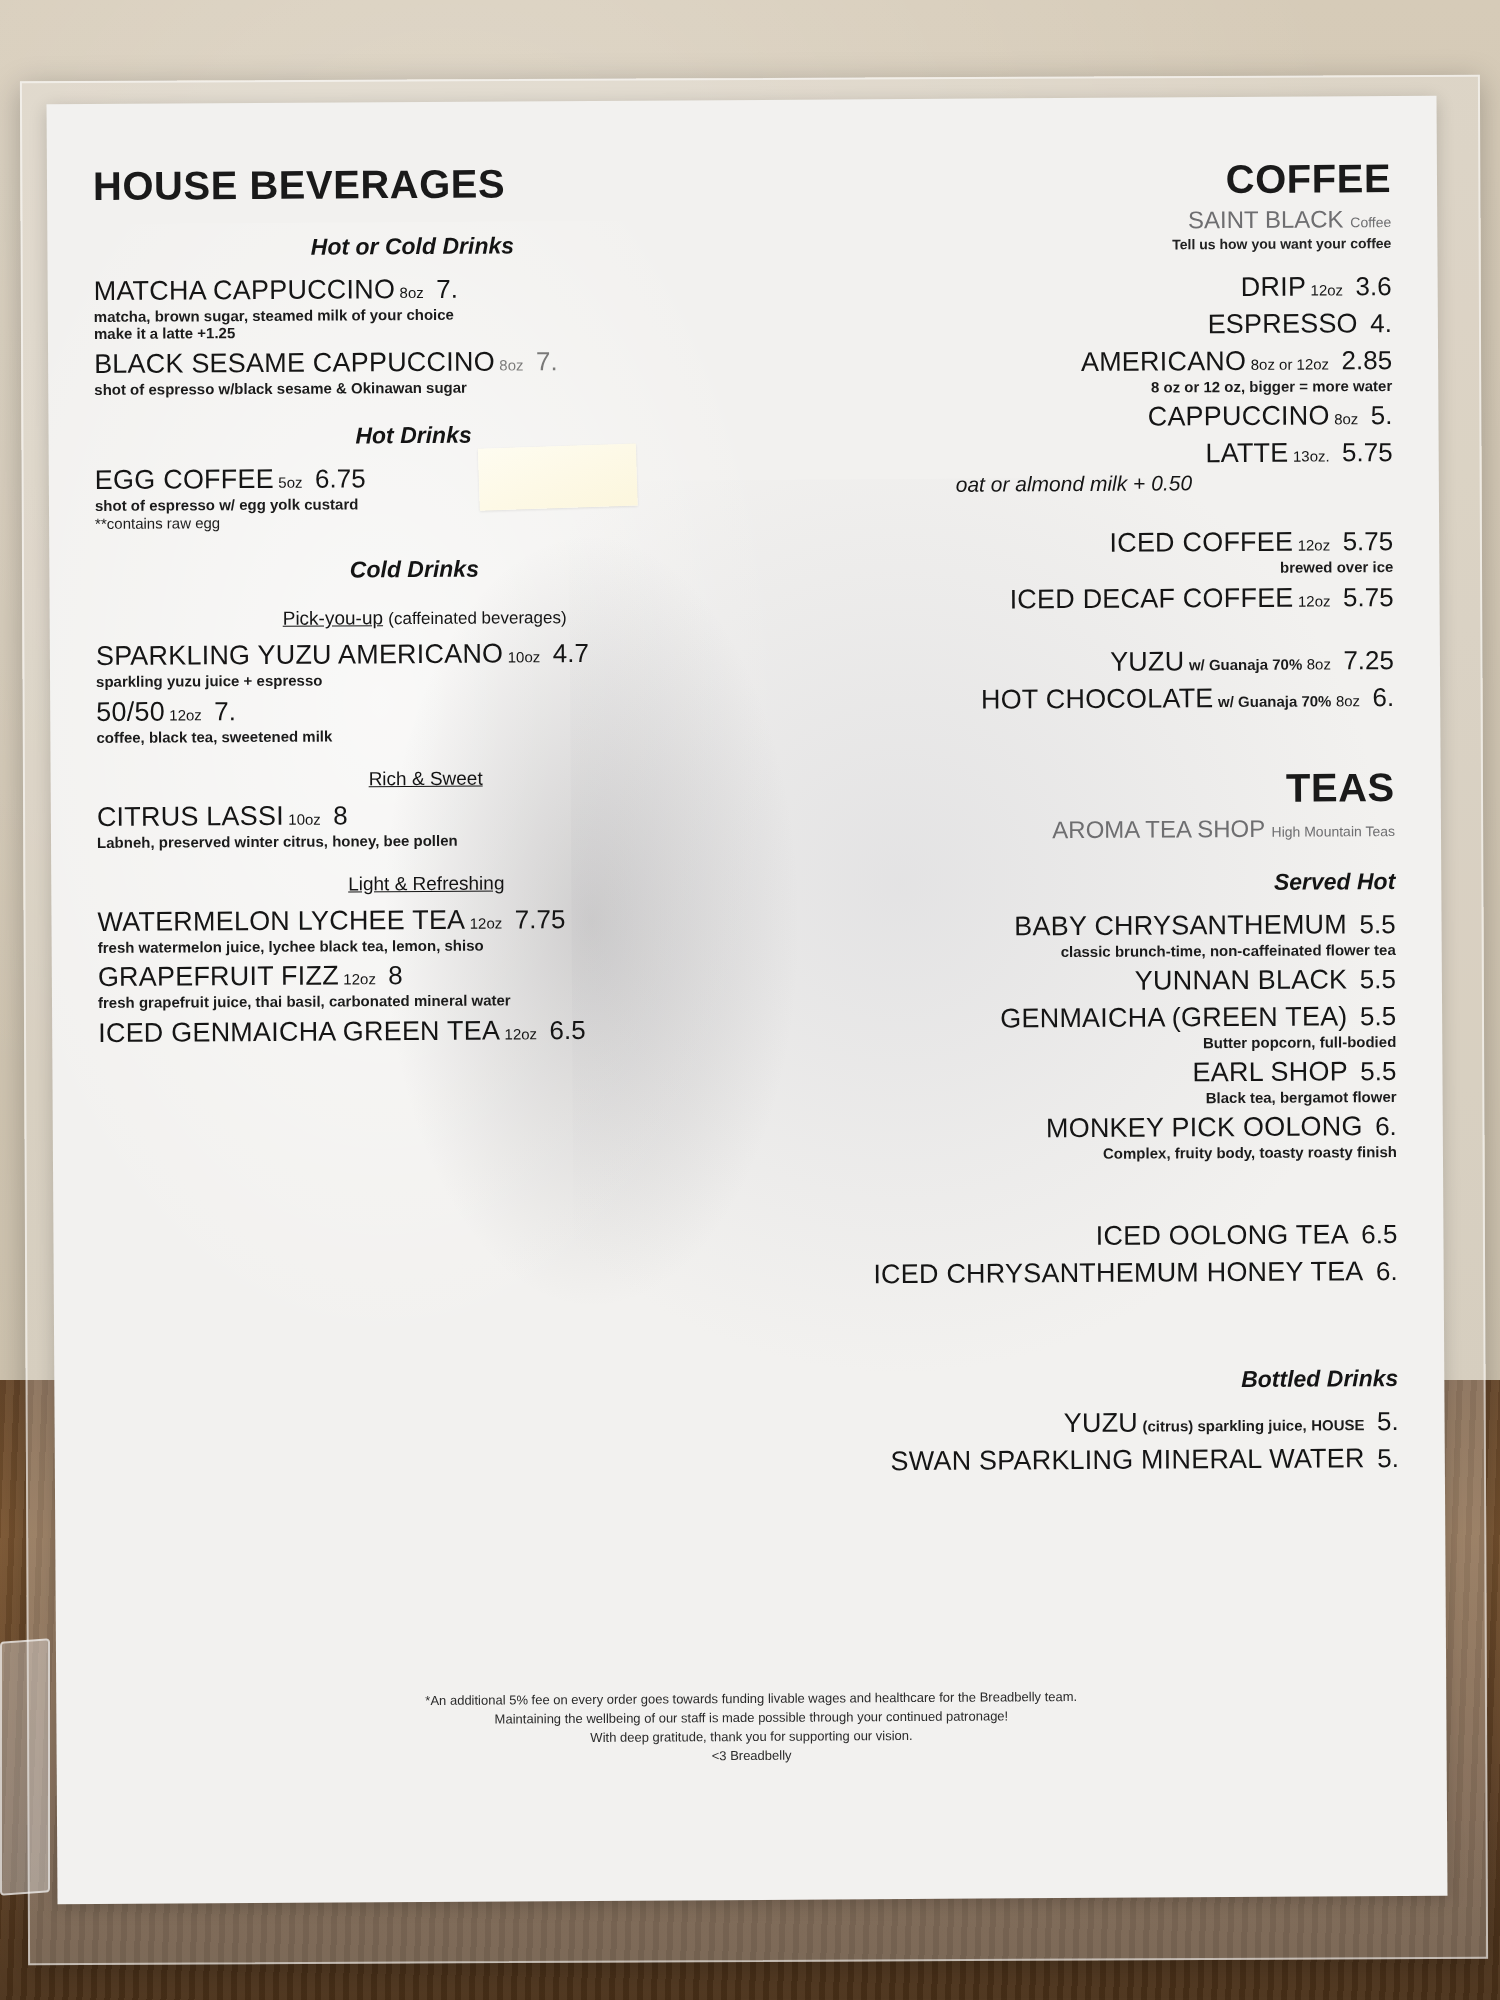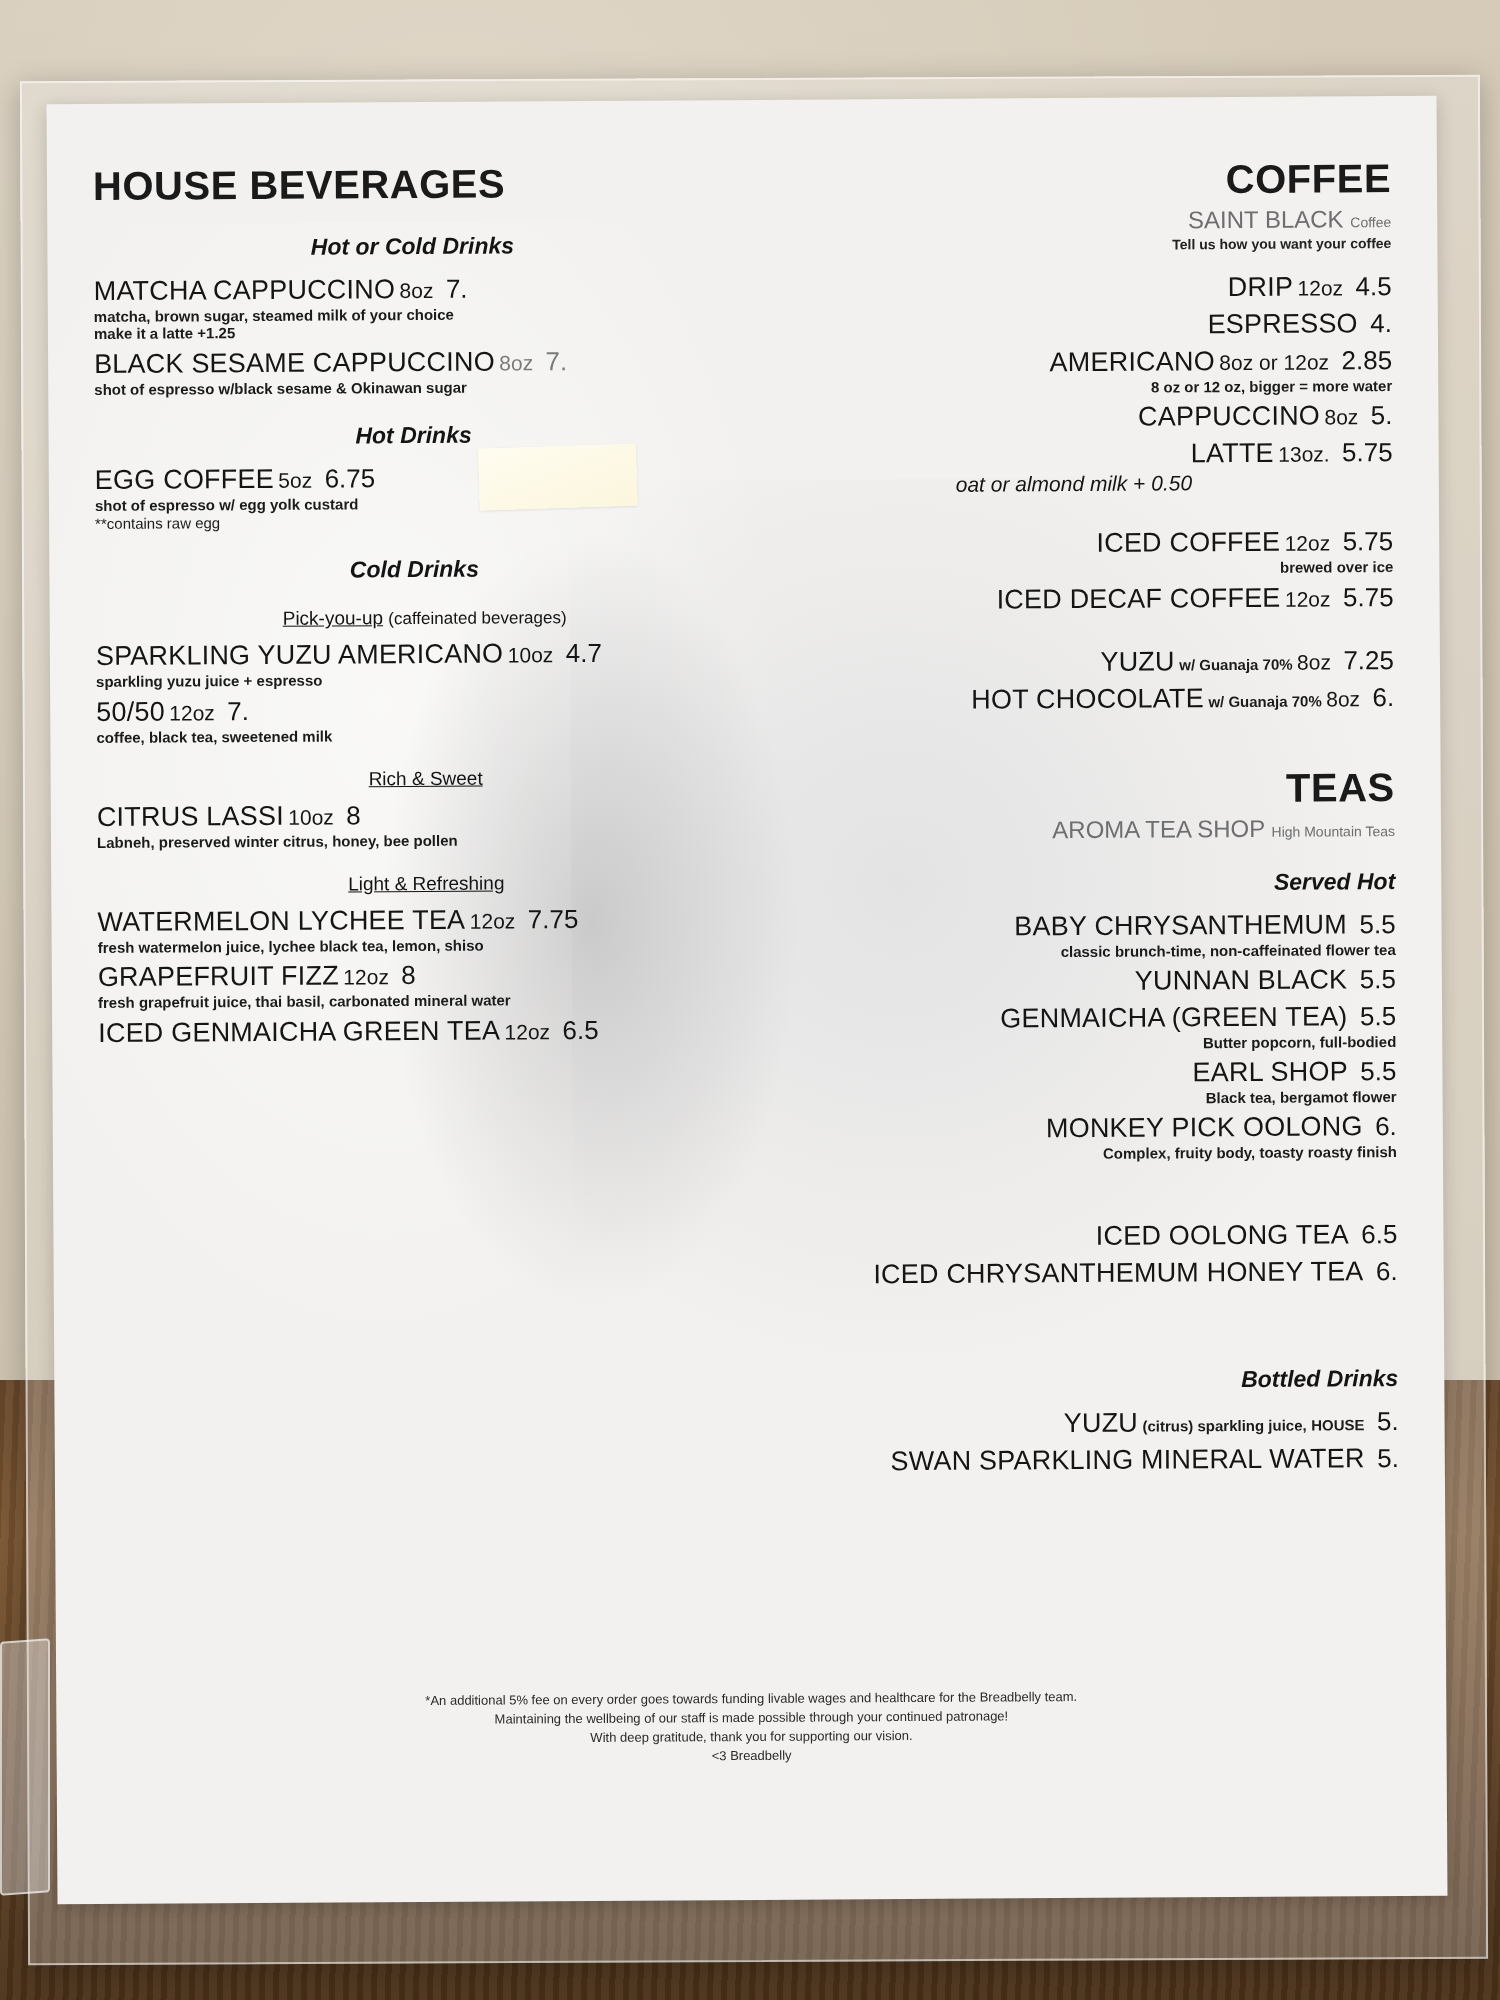--- a/index.html
+++ b/index.html
@@ -69,21 +69,21 @@
   .sub-note{font-size:14px;font-weight:bold;color:#222;text-align:right;margin-top:2px;}
 
   .secthead{font-style:italic;font-weight:bold;font-size:23px;text-align:center;margin:26px 0 14px 0;color:#141414;}
   .secthead.right{text-align:right;}
   .underlined{text-align:center;font-size:19px;margin:24px 0 10px 0;color:#141414;}
   .underlined u{text-decoration:underline;margin-left:20px;}
   .underlined .paren{font-size:17px;}
 
   .item{margin:6px 0 0 0;color:#151515;}
   .name{font-size:27px;letter-spacing:.2px;}
-  .size{font-size:21px;}
+  .size{font-size:15px;}
   .price{font-size:26px;margin-left:8px;}
   .desc{font-size:15px;font-weight:bold;margin-top:1px;line-height:1.15;color:#1b1b1b;}
   .desc.thin{font-weight:normal;}
   .note-ital{font-style:italic;font-size:21px;text-align:center;margin-top:2px;}
 
   .r{text-align:right;}
   .gap{height:26px;}
   .gap-s{height:14px;}
   .gap-l{height:52px;}
   .footer{
@@ -202,21 +202,21 @@
         <span>SAINT BLACK</span>
         <span class="small">Coffee</span>
       </div>
       <div class="sub-note">Tell us how you want your coffee</div>
 
       <div class="gap-s"></div>
 
       <div class="item r">
         <span class="name">DRIP</span>
         <span class="size">12oz</span>
-        <span class="price">4.5</span>
+        <span class="price">3.6</span>
       </div>
       <div class="item r">
         <span class="name">ESPRESSO</span>
         <span class="price">4.</span>
       </div>
       <div class="item r">
         <span class="name">AMERICANO</span>
         <span class="size">8oz or 12oz</span>
         <span class="price">2.85</span>
         <div class="desc">8 oz or 12 oz, bigger = more water</div>

